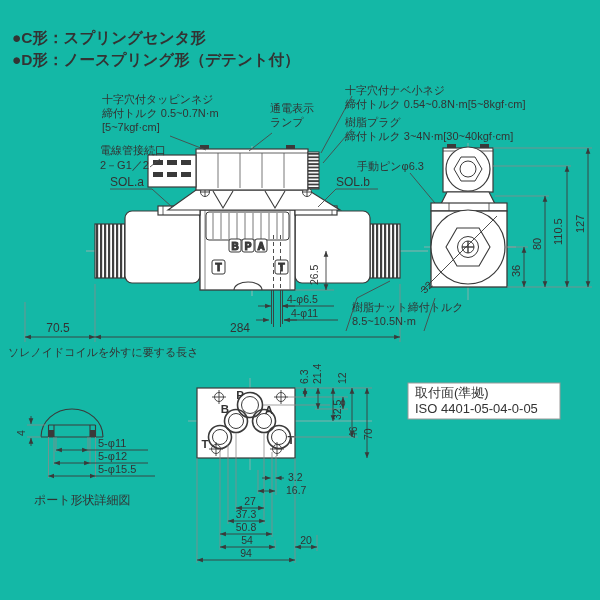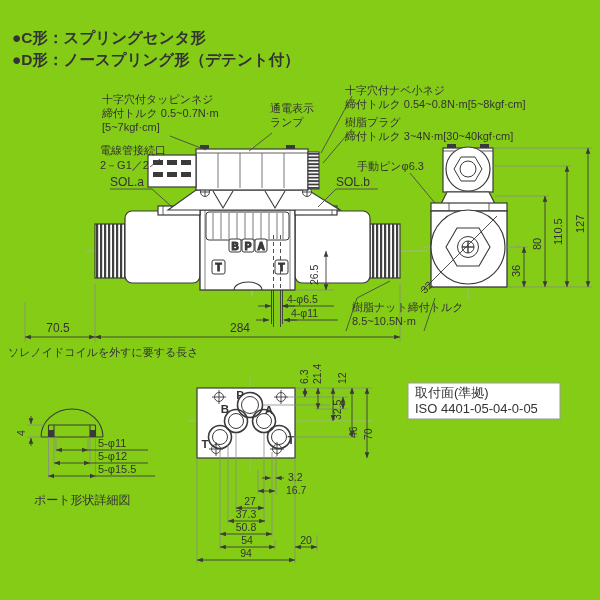--- a/index.html
+++ b/index.html
@@ -1,16 +1,16 @@
 <!DOCTYPE html>
 <html><head>
 <meta charset="utf-8">
 <style>
   html,body{margin:0;padding:0;background:#fff;}
-  #stage{position:relative;width:600px;height:600px;background:#84cc16;overflow:hidden;
+  #stage{position:relative;width:600px;height:600px;background:#14b8a6;overflow:hidden;
          font-family:"Liberation Sans","DejaVu Sans",sans-serif;}
   svg text{fill:#333;font-family:"Liberation Sans","DejaVu Sans",sans-serif;}
   .hdr{font-size:15.5px;font-weight:600;}
   .t11{font-size:11px;}
   .t12{font-size:12px;}
   .t13{font-size:13px;}
   .dim{font-size:10.5px;}
   .pt{font-size:11.5px;font-weight:600;}
   .bx{font-size:10px;font-weight:700;}
 </style>

